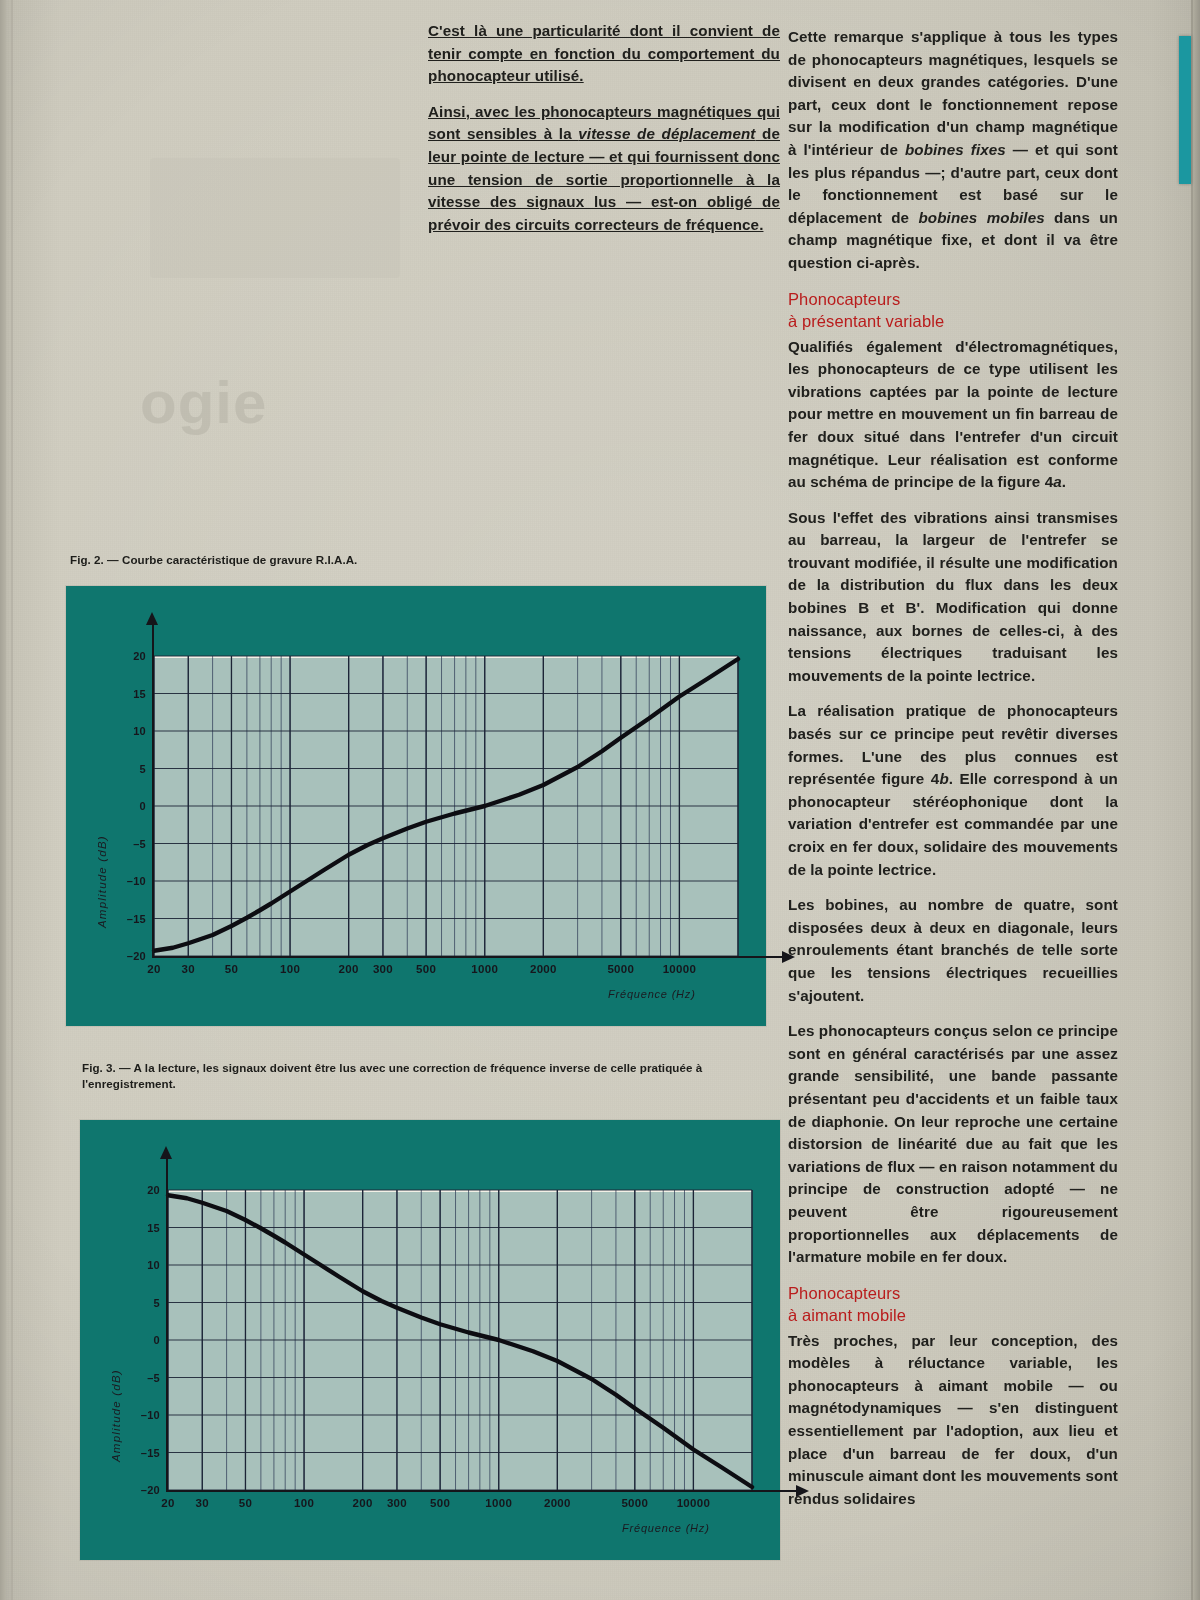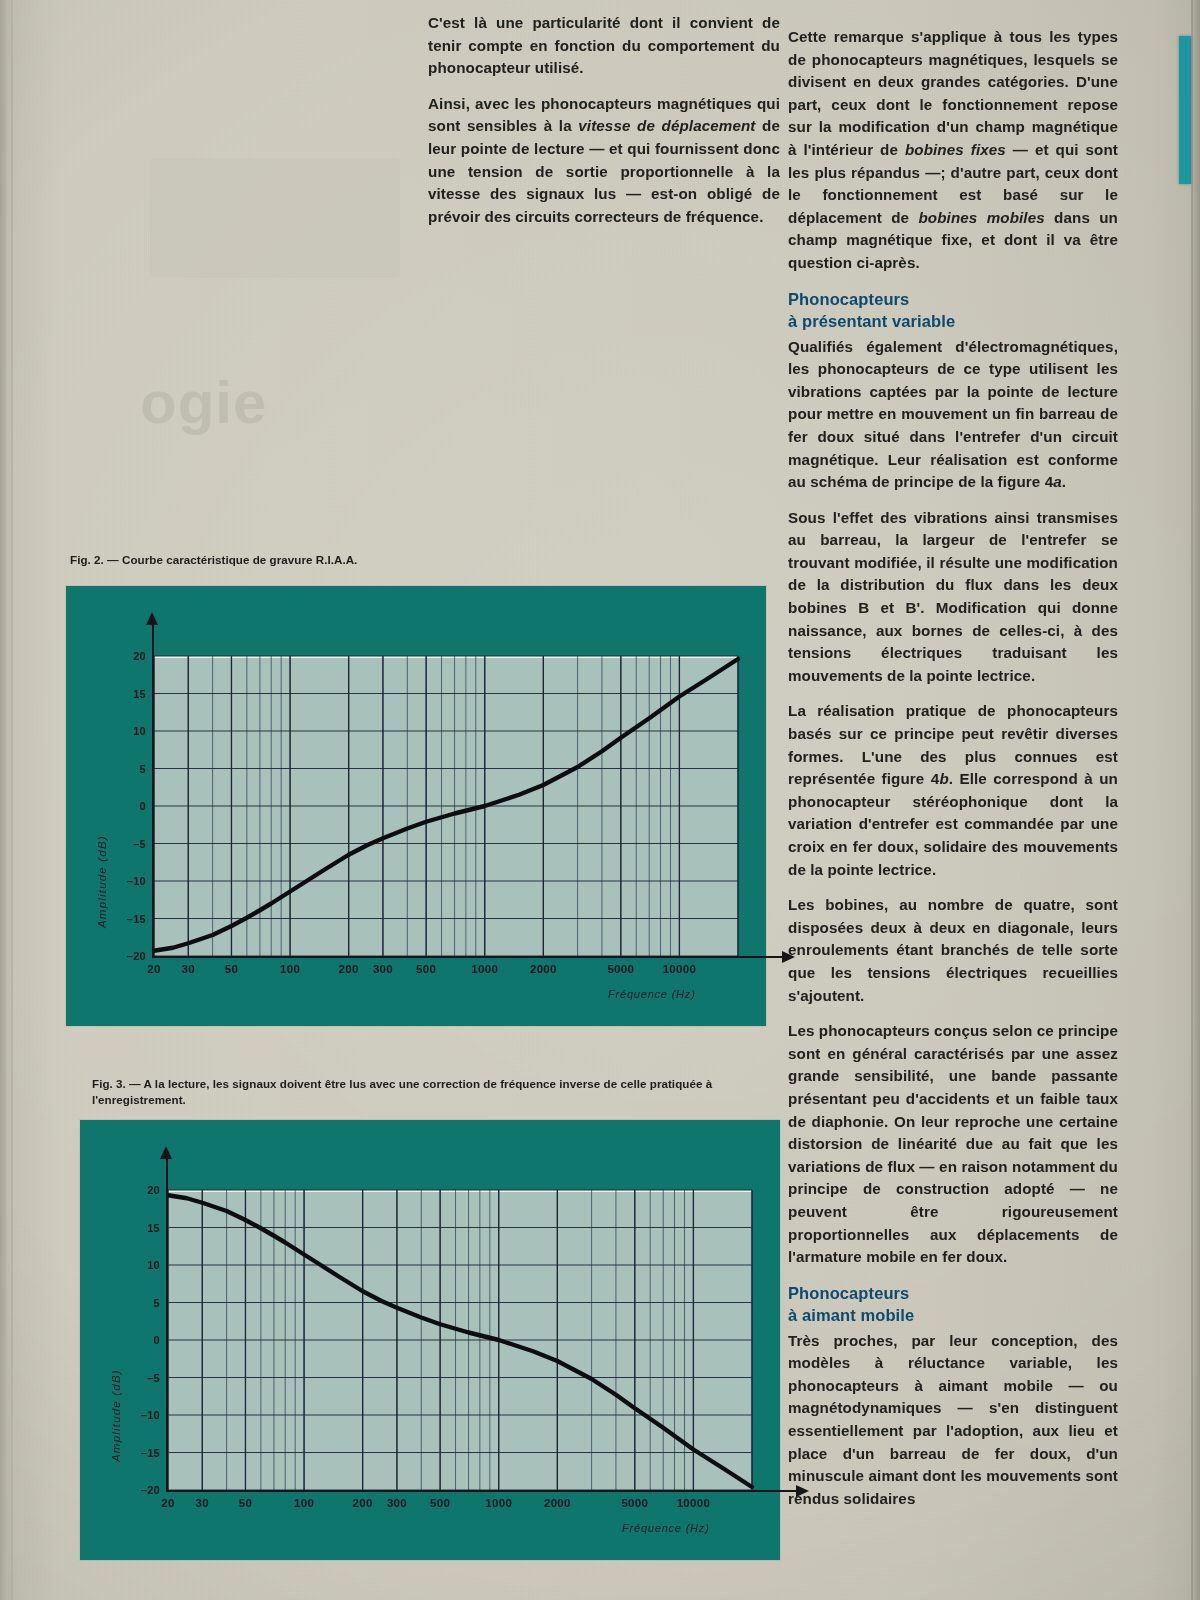--- a/index.html
+++ b/index.html
@@ -38,44 +38,44 @@
   .col p{margin:0 0 13px 0;}
   .body-text{
     font-size:15.2px;
     line-height:22.6px;
     color:#20201d;
     text-align:justify;
     letter-spacing:.1px;
     font-weight:600;
   }
   .body-text i{font-style:italic;}
-  .col-mid{left:428px;top:12px;width:352px;}
+  .col-mid{left:428px;top:20px;width:352px;text-decoration:underline;}
   .col-right{left:788px;top:26px;width:330px;}
 
   h2.sec{
     font-size:16.5px;
     line-height:22px;
-    font-weight:bold;
-    color:#0c4a6e;
+    font-weight:normal;
+    color:#b91c1c;
     margin:6px 0 4px 0;
     letter-spacing:.1px;
   }
   h2.sec .l2{display:block;}
 
   
   .caption{
     position:absolute;
     font-size:11.6px;
     font-weight:bold;
     color:#1d1d1a;
     line-height:15.5px;
     letter-spacing:.05px;
   }
   .cap2{left:70px;top:552px;width:420px;}
-  .cap3{left:92px;top:1060px;width:700px;margin-top:16px;}
+  .cap3{left:82px;top:1060px;width:700px;}
 
   
   .chart-panel{
     position:absolute;
     background:#0f766e;
     box-shadow:0 0 0 1px rgba(0,0,0,.06);
   }
   .chart2{left:66px;top:586px;width:700px;height:440px;}
   .chart3{left:80px;top:1120px;width:700px;height:440px;}
 

